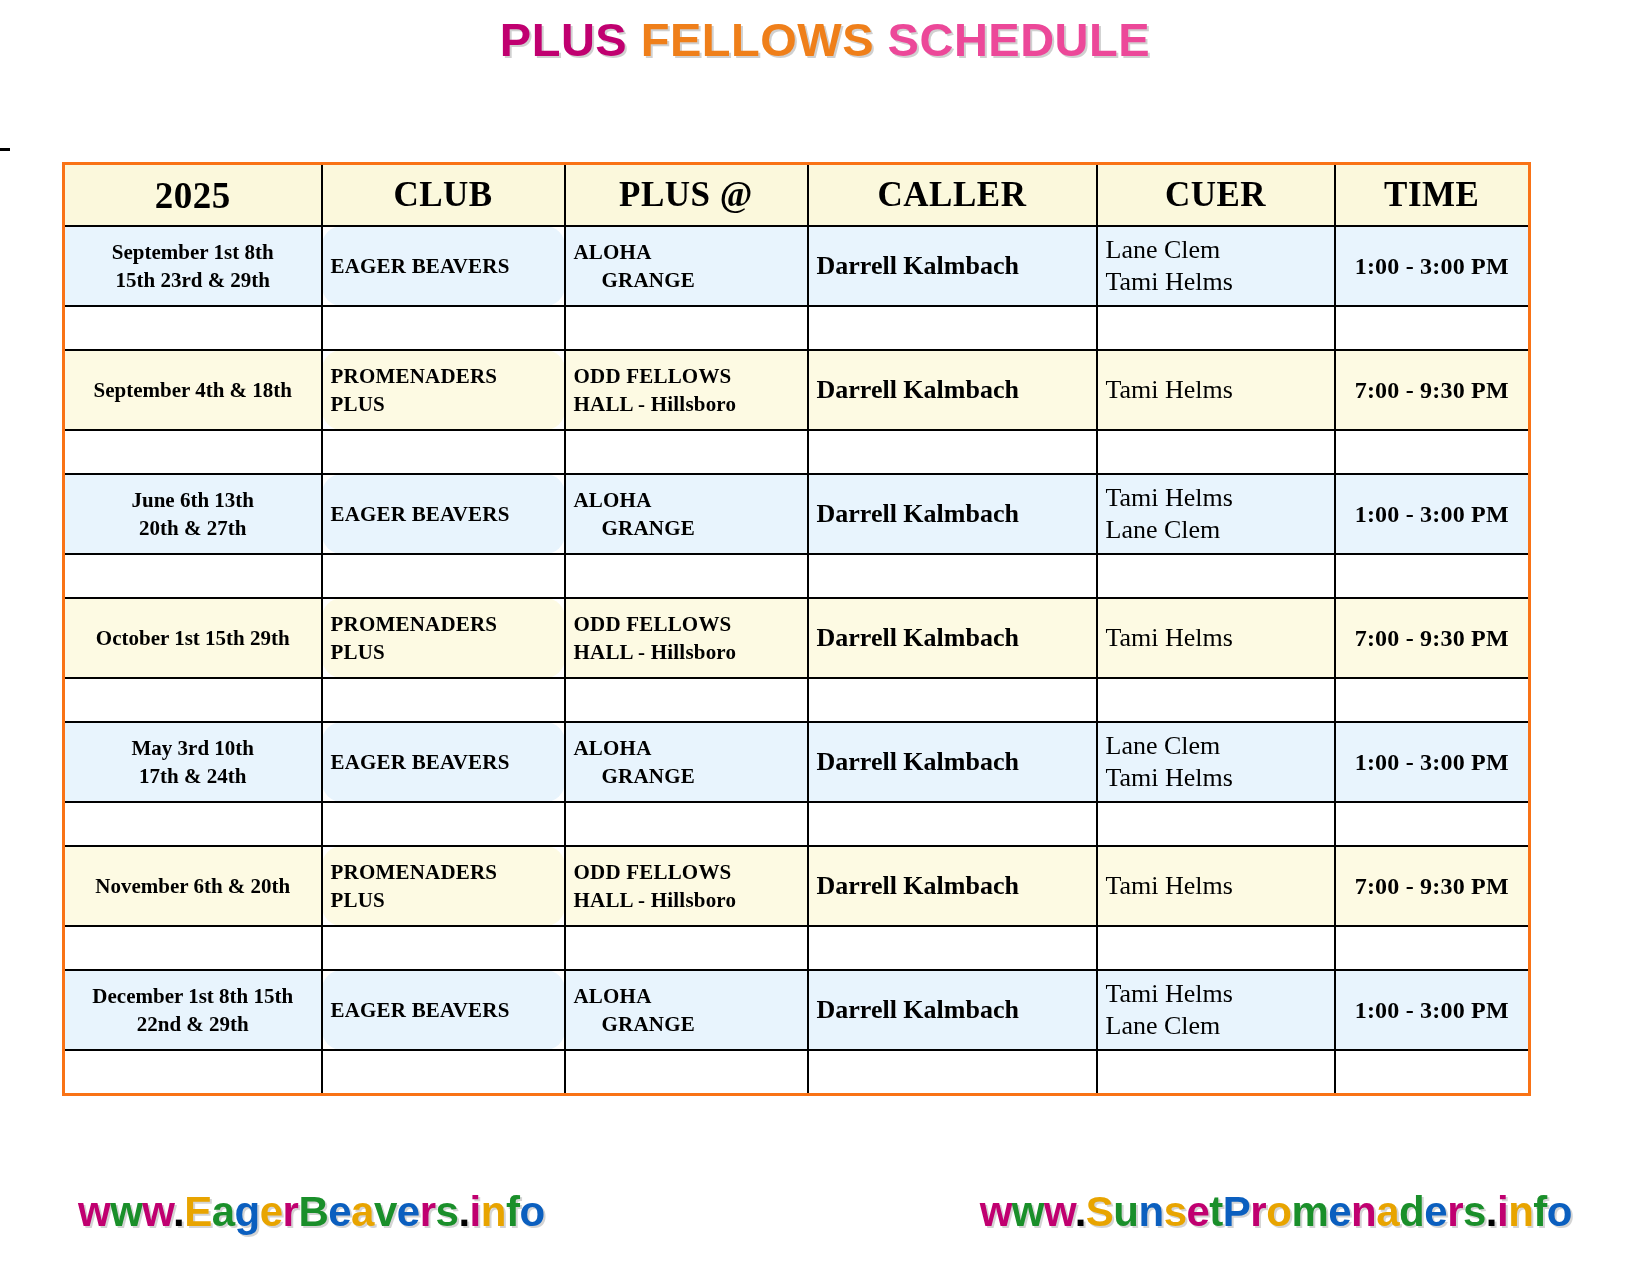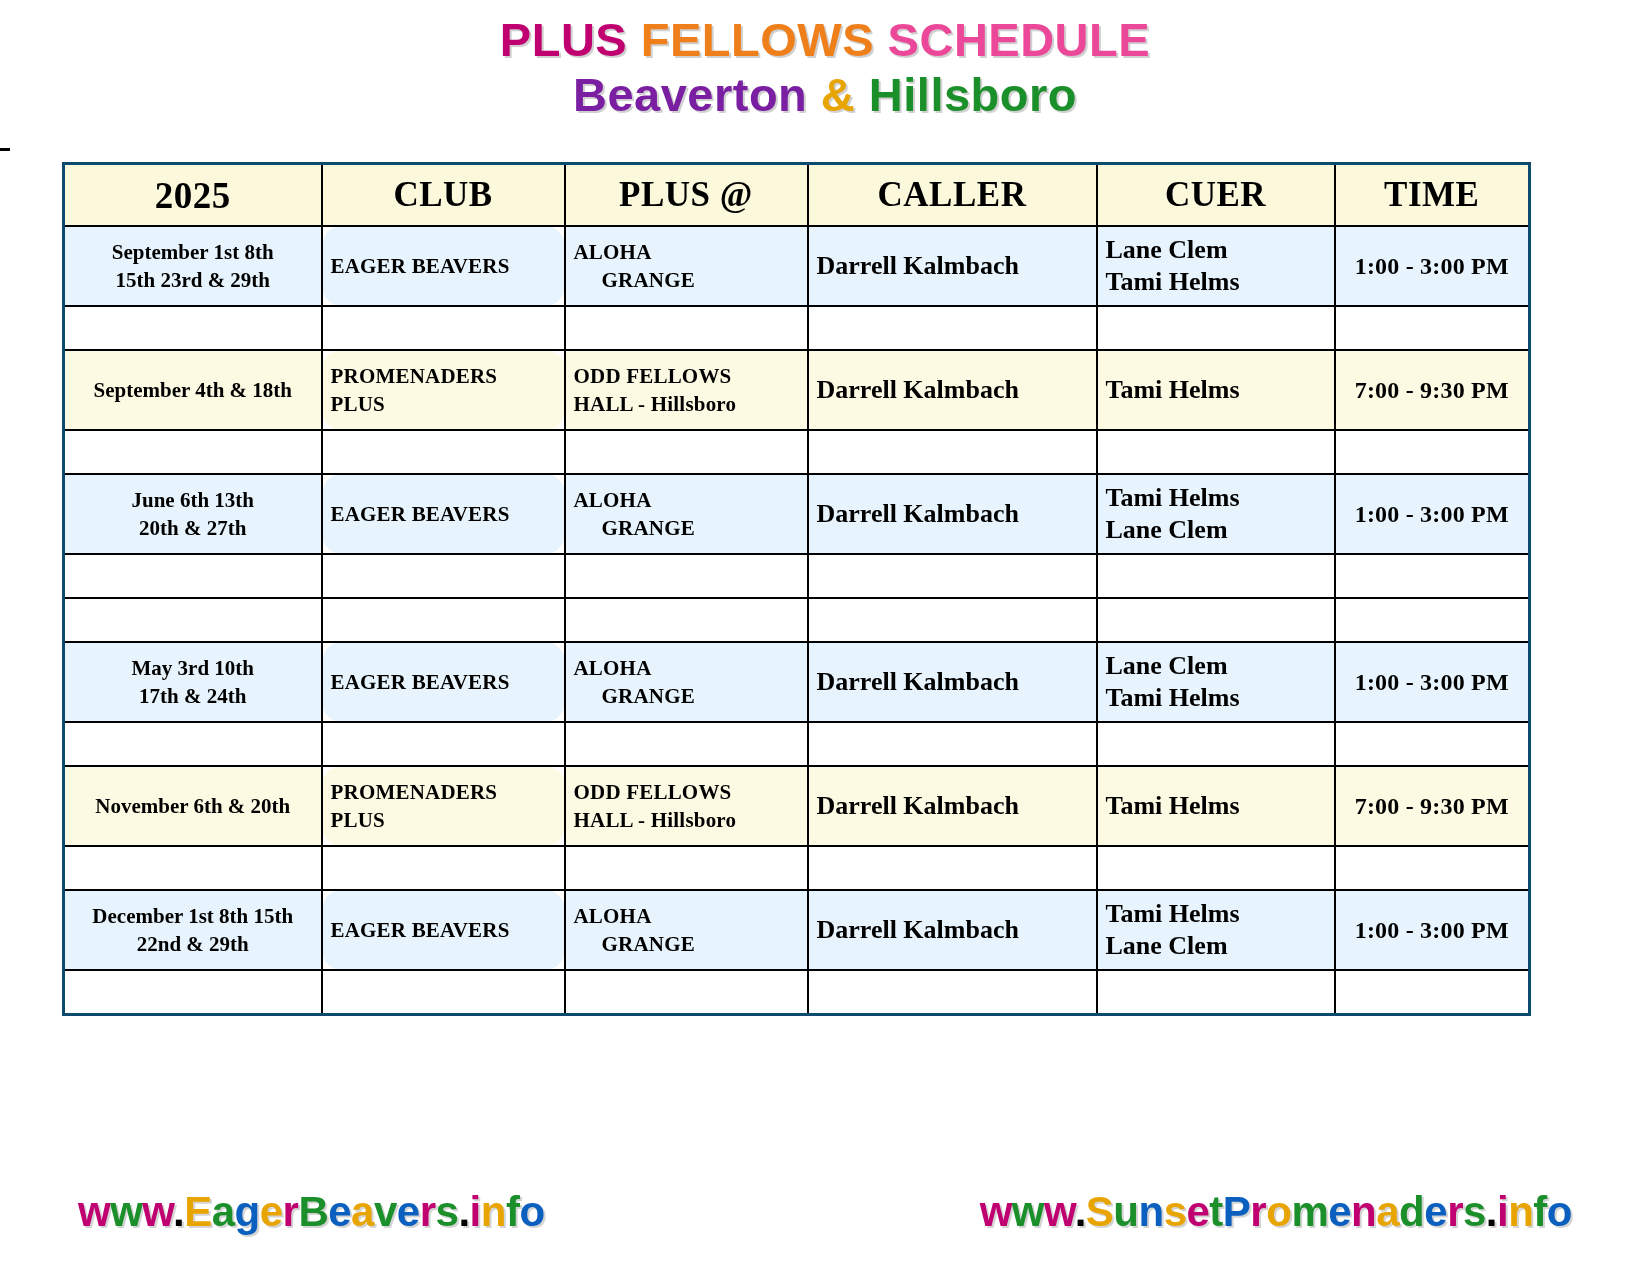--- a/index.html
+++ b/index.html
@@ -42,21 +42,21 @@
   .table-wrap {
     position: absolute;
     left: 62px;
     top: 162px;
     width: 1528px;
   }
   table.sched {
     border-collapse: collapse;
     table-layout: fixed;
     width: 1316px;
-    border: 3px solid #0c4a6e;
+    border: 3px solid #f97316;
   }
   table.sched td, table.sched th {
     border: 2px solid #000;
     padding: 0 8px;
     vertical-align: middle;
     font-family: "Liberation Serif", serif;
   }
   
   col.c-date  { width: 258px; }
   col.c-club  { width: 243px; }
@@ -103,21 +103,21 @@
   }
   td.plus .indent { padding-left: 28px; display: inline-block; }
   td.caller {
     font-size: 26px;
     font-weight: bold;
     text-align: left;
     padding-left: 14px;
   }
   td.cuer {
     font-size: 26px;
-    font-weight: bold;
+    font-weight: normal;
     text-align: left;
     line-height: 1.25;
     padding-left: 12px;
   }
   td.time {
     font-size: 24px;
     font-weight: bold;
     text-align: center;
     padding-left: 10px;
     letter-spacing: 0.2px;
@@ -154,21 +154,20 @@
 </style>
 </head>
 <body>
 
 <div class="page">
 
   <div class="tiny-mark"></div>
 
   <div class="title-block">
     <div class="title-line title-line1 t-shadow" id="title1"><span style="color: rgb(192, 0, 112);">PLUS </span><span style="color: rgb(239, 127, 26);">FELLOWS </span><span style="color: #ec4899;">SCHEDULE</span></div>
-    <div class="title-line title-line2 t-shadow" id="title2"><span style="color: rgb(122, 31, 162);">Beaverton </span><span style="color: rgb(232, 164, 0);">&amp; </span><span style="color: rgb(26, 143, 42);">Hillsboro</span></div>
   </div>
 
   <div class="table-wrap">
     <table class="sched">
       <colgroup>
         <col class="c-date">
           <col class="c-club">
           <col class="c-plus">
         <col class="c-caller">
           <col class="c-cuer">
@@ -258,20 +257,38 @@
             <td class="time">1:00 - 3:00 PM</td>
           </tr>
           <tr class="spacer">
             <td>&nbsp;</td>
             <td>&nbsp;</td>
             <td>&nbsp;</td>
             <td>&nbsp;</td>
             <td>&nbsp;</td>
             <td>&nbsp;</td>
           </tr>
+          <tr class="data-row row-cream">
+            <td class="date">
+              <div>October 1st  15th  29th</div>
+            </td>
+            <td class="club">
+              <div>PROMENADERS</div>
+              <div>PLUS</div>
+            </td>
+            <td class="plus">
+              <div>ODD FELLOWS</div>
+              <div>HALL - Hillsboro</div>
+            </td>
+            <td class="caller">Darrell Kalmbach</td>
+            <td class="cuer">
+              <div>Tami Helms</div>
+            </td>
+            <td class="time">7:00 - 9:30 PM</td>
+          </tr>
           <tr class="spacer">
             <td>&nbsp;</td>
             <td>&nbsp;</td>
             <td>&nbsp;</td>
             <td>&nbsp;</td>
             <td>&nbsp;</td>
             <td>&nbsp;</td>
           </tr>
           <tr class="data-row row-blue">
             <td class="date">

